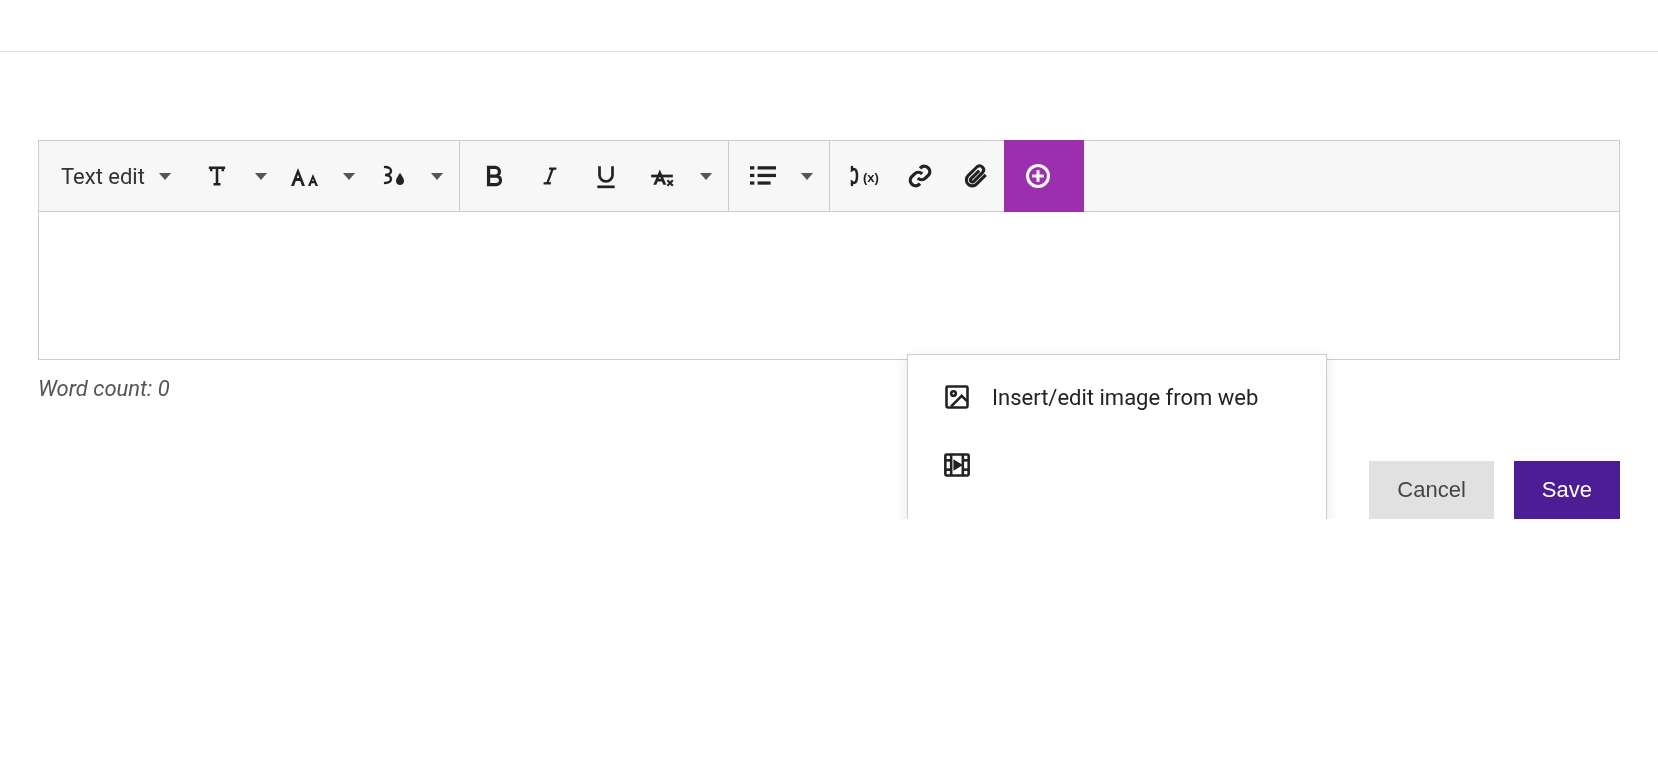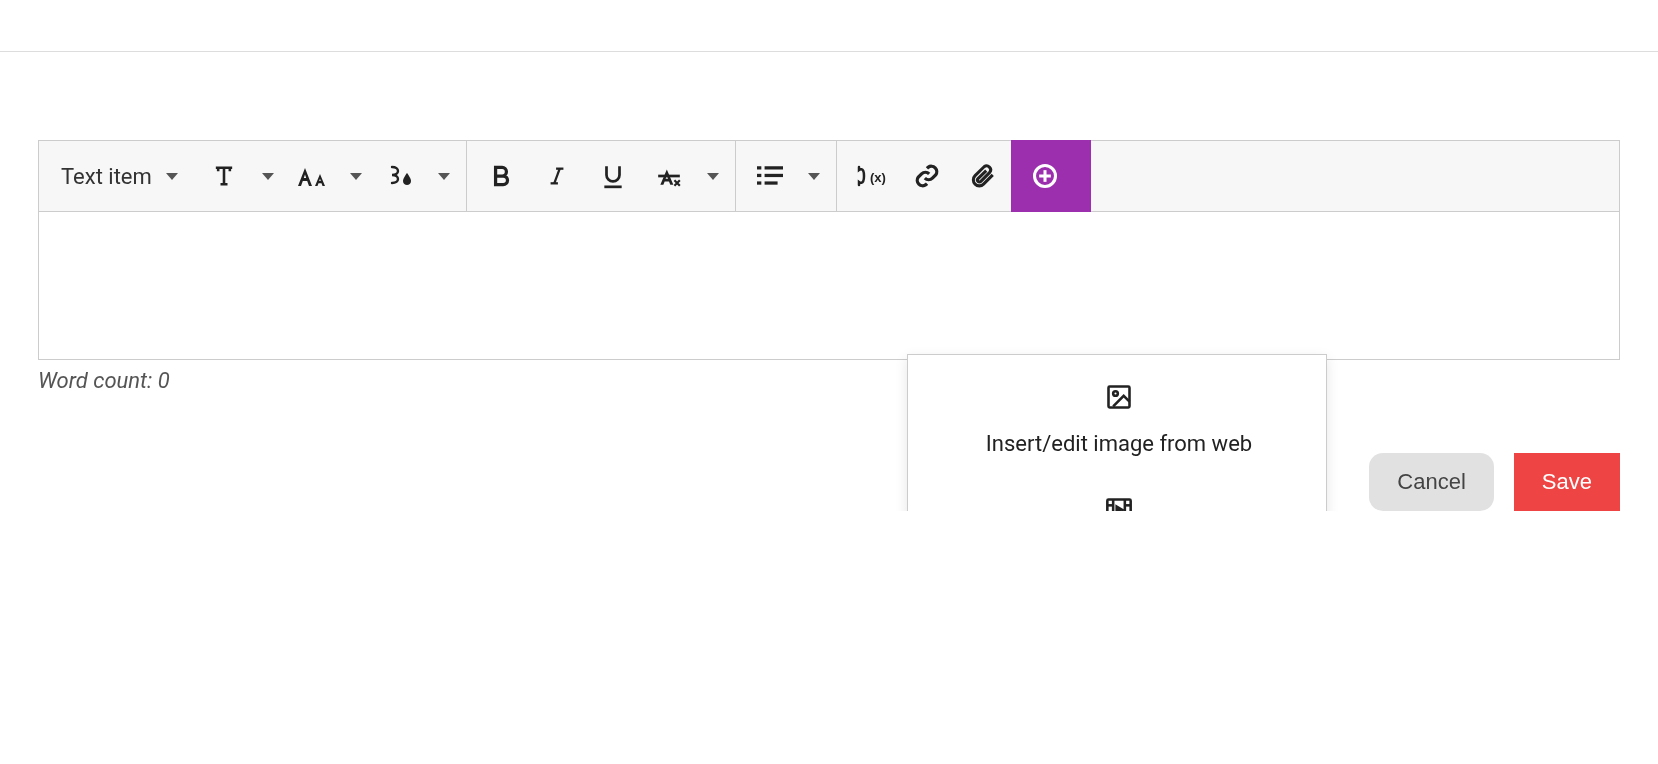--- a/index.html
+++ b/index.html
@@ -91,36 +91,36 @@
     border-top: none;
     height: 148px;
     padding: 12px;
     outline: none;
     background: #fff;
   }
   .word-count {
     font-style: italic;
     color: #555;
     font-size: 22px;
-    margin-top: 8px;
+    margin-top: 16px;
   }
   .action-bar {
     display: flex;
     justify-content: flex-end;
     gap: 20px;
     margin-top: 60px;
   }
   .btn {
     border: none;
     padding: 16px 28px;
     font-size: 22px;
     cursor: pointer;
   }
-  .btn-cancel { background: #e1e1e1; color: #444; border-radius: 14px; }
-  .btn-save { background: #ef4444; color: #fff; }
+  .btn-cancel { background: #e1e1e1; color: #444; }
+  .btn-save { background: #4c1d95; color: #fff; }
 
   .tooltip {
     position: absolute;
     top: 34px;
     left: 1169px;
     background: #fff;
     border: 1px solid #d0d0d0;
     box-shadow: 0 0 0 4px rgba(0,0,0,0.04);
     border-radius: 4px;
     padding: 14px 24px;
@@ -151,21 +151,20 @@
   }
   .dropdown-item {
     display: flex;
     align-items: center;
     gap: 20px;
     padding: 20px 30px 20px 34px;
     font-size: 22px;
     color: #222;
     cursor: pointer;
     position: relative;
-    flex-direction: column;
   }
   .highlight-box {
     position: absolute;
     border: 4px solid #e8442f;
     pointer-events: none;
     top: 442px;
     left: 906px;
     width: 430px;
     height: 108px;
   }
@@ -175,21 +174,21 @@
 
 <div class="top-divider"></div>
 
 <div class="editor-container">
 
 
   <div class="toolbar">
 
     <div class="toolbar-group">
       <div class="tbtn text-btn">
-        <span>Text item</span>
+        <span>Text edit</span>
         <span class="caret"></span>
       </div>
 
       <div class="tbtn">
         <svg width="30" height="28" viewBox="0 0 24 24" fill="none" stroke="#222" stroke-width="2.2">
           <path d="M5 5h14M7 5v3M17 5v3M12 5v14M9 19h6"></path>
         </svg>
       </div>
       <div class="split-caret">
           <span class="caret"></span>

